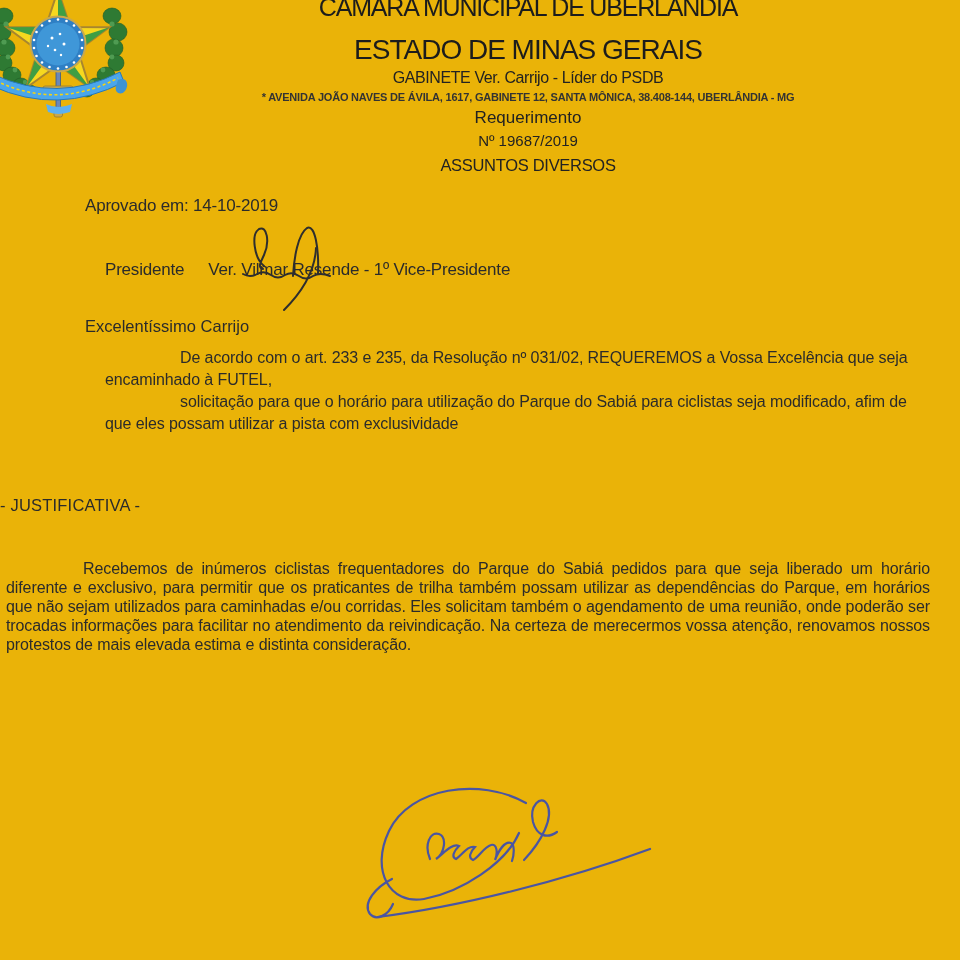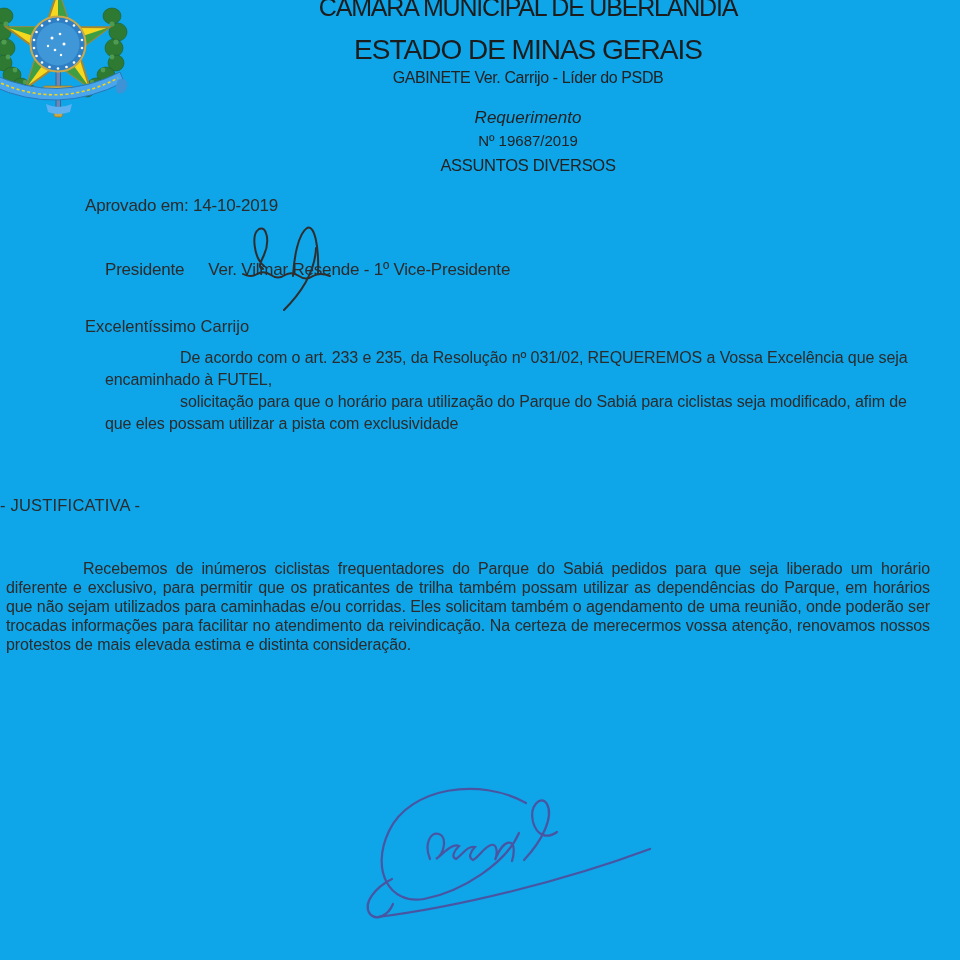--- a/index.html
+++ b/index.html
@@ -2,31 +2,31 @@
 <html><head>
 <meta charset="utf-8">
 <style>
   html,body{margin:0;padding:0;}
   body{
     width:960px;height:960px;overflow:hidden;
     background:#ffffff;
     font-family:"Liberation Sans", sans-serif;
     color:#2b2b2b;
   }
-  .page{position:relative;width:960px;height:960px;background:#0ea5e9;overflow:hidden;}
+  .page{position:relative;width:960px;height:960px;background:#eab308;overflow:hidden;}
   .abs{position:absolute;}
   
   .header-block{left:96px;top:-7px;width:864px;text-align:center;color:#1c1c1c;}
   .hdr-title{font-size:25px;letter-spacing:-1.2px;font-weight:500;white-space:nowrap;}
   .hdr-subtitle{font-size:28px;letter-spacing:-1px;font-weight:500;margin-top:12px;}
   .hdr-office{font-size:16px;letter-spacing:-0.4px;margin-top:3px;color:#222;}
   .hdr-address{font-size:11px;letter-spacing:-0.2px;margin-top:4px;font-weight:bold;color:#333;}
   
   .doc-meta{left:96px;top:108px;width:864px;text-align:center;color:#222;}
-  .doc-type{font-size:17px;font-style:italic;}
+  .doc-type{font-size:17px;}
   .doc-number{font-size:15px;margin-top:4px;}
   .doc-subject{font-size:16.5px;letter-spacing:-0.3px;margin-top:7px;}
   .approved{left:85px;top:196px;font-size:17px;letter-spacing:-0.2px;}
   .president-row{left:85px;top:260px;font-size:17px;letter-spacing:-0.2px;white-space:nowrap;margin-left:20px;}
   .president-row .gap{display:inline-block;width:24px;}
   .salutation{left:85px;top:317px;font-size:16.5px;}
   .body-block{left:105px;top:347px;width:805px;font-size:16px;line-height:22px;letter-spacing:-0.1px;}
   .body-block p{margin:0;text-indent:75px;}
   .just-heading{left:0;top:496px;width:918px;text-align:left;font-size:16.5px;letter-spacing:0.2px;}
   .just-text{left:6px;top:559px;width:924px;font-size:16px;line-height:19px;
@@ -119,20 +119,21 @@
     <path d="M -8,74 Q 58,104 120,72 L 124,82 Q 58,116 -8,86 Z" fill="#4aa6ec" stroke="#2878b8" stroke-width="1"></path>
     <path d="M 118,80 C 126,76 130,84 125,91 C 121,96 114,93 116,86 Z" fill="#3d93d6"></path>
     <path d="M 46,104 Q 58,110 72,104 L 70,112 Q 58,116 48,112 Z" fill="#5db1f0"></path>
     <path d="M -4,81 Q 58,110 118,78" fill="none" stroke="#f4d414" stroke-width="1.6" stroke-dasharray="3 2.5"></path>
   </svg>
 
   <div class="abs header-block">
     <div class="hdr-title">CÂMARA MUNICIPAL DE UBERLÂNDIA</div>
     <div class="hdr-subtitle">ESTADO DE MINAS GERAIS</div>
     <div class="hdr-office">GABINETE Ver. Carrijo - Líder do PSDB</div>
+    <div class="hdr-address">* AVENIDA JOÃO NAVES DE ÁVILA, 1617, GABINETE 12, SANTA MÔNICA, 38.408-144, UBERLÂNDIA - MG</div>
   </div>
 
   <div class="abs doc-meta">
     <div class="doc-type">Requerimento</div>
     <div class="doc-number">Nº 19687/2019</div>
     <div class="doc-subject">ASSUNTOS DIVERSOS</div>
   </div>
 
   <div class="abs approved">Aprovado em: 14-10-2019</div>
 

